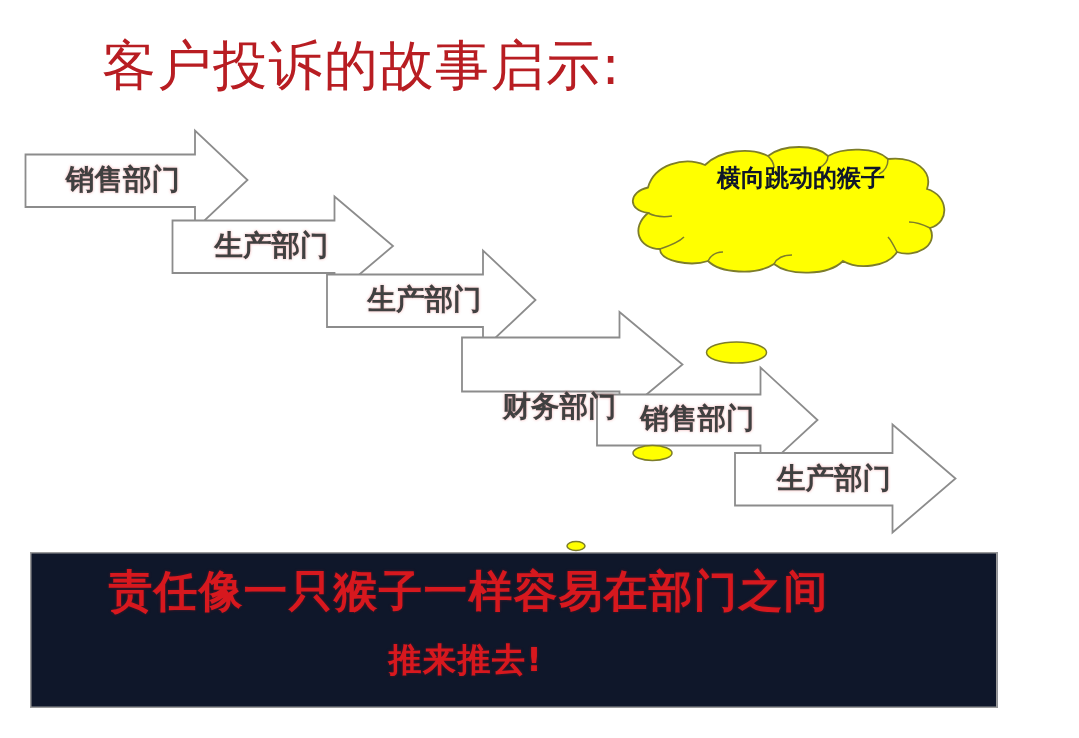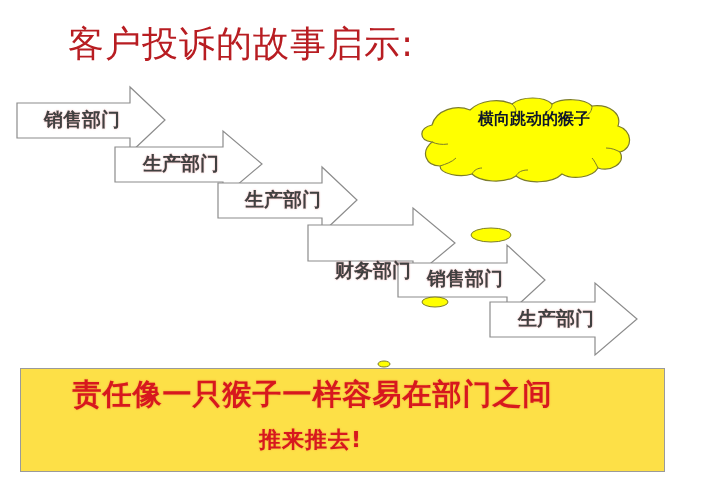--- a/index.html
+++ b/index.html
@@ -6,21 +6,21 @@
   body { width: 719px; height: 492px; position: relative; overflow: hidden;
          font-family: "DejaVu Sans", "Liberation Sans", sans-serif; }
   .title { position: absolute; left: 68px; top: 20px; font-size: 36px; color: #b81d22;
            letter-spacing: 1px; white-space: nowrap; font-weight: normal; }
   svg.canvas { position: absolute; left: 0; top: 0; }
   .arrow-label { position: absolute; color: #404040; font-weight: bold; font-size: 19px;
                  white-space: nowrap; text-shadow: 0 0 2px rgba(215,24,30,0.35); }
   .cloud-label { position: absolute; left: 478px; top: 109px; font-size: 16px; font-weight: bold;
                  color: #0f172a; white-space: nowrap; }
   .msg-box { position: absolute; left: 20px; top: 368px; width: 645px; height: 104px;
-             border: 1px solid #9a9a9a; background: #fde047; box-sizing: border-box; }
+             border: 1px solid #9a9a9a; background: #0f172a; box-sizing: border-box; }
   .msg-line { position: absolute; left: 0; width: 100%; text-align: center; color: #d7181e;
               font-weight: bold; white-space: nowrap; text-shadow: 0 0 2px rgba(215,24,30,0.35); }
   .msg-line.l1 { top: 6px; font-size: 29px; letter-spacing: 1px; padding-right: 60px; box-sizing: border-box; }
   .msg-line.l2 { top: 56px; font-size: 22px; letter-spacing: 1px; padding-right: 64px; box-sizing: border-box; }
 </style>
 </head>
 <body>
 
 <div class="title">客户投诉的故事启示:</div>
 

